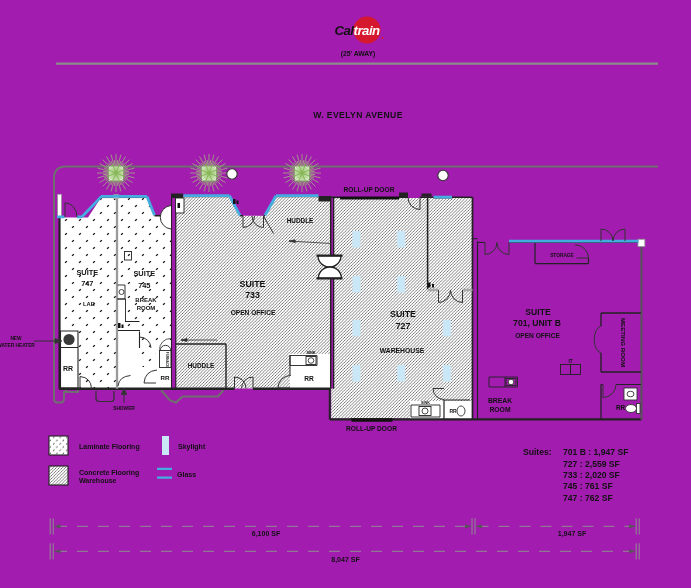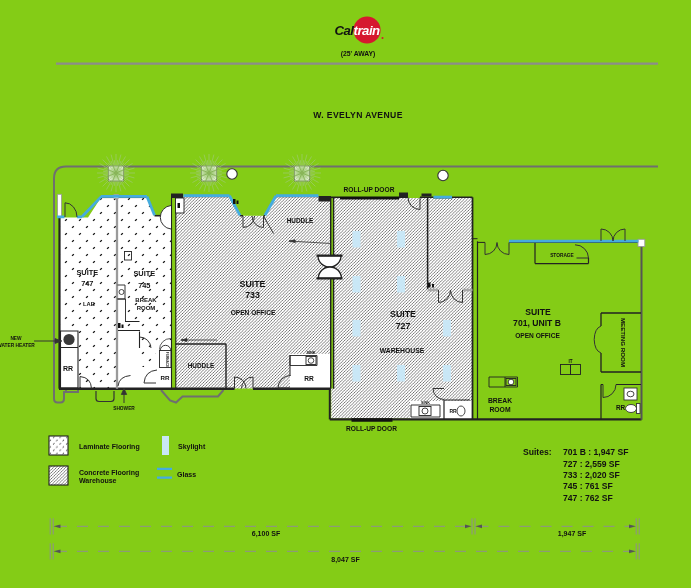--- a/index.html
+++ b/index.html
@@ -1,16 +1,16 @@
 <!DOCTYPE html>
 <html><head>
 <meta charset="utf-8">
 <style>
 html,body{margin:0;padding:0;background:#fff;}
-#wrap{position:relative;width:691px;height:588px;overflow:hidden;background:#84cc16;
+#wrap{position:relative;width:691px;height:588px;overflow:hidden;background:#a21caf;
 font-family:"Liberation Sans",sans-serif;}
 svg text{font-family:"Liberation Sans",sans-serif;font-weight:bold;fill:#111;}
 </style>
 </head>
 <body>
 <div id="wrap">
 <svg width="691" height="588" viewBox="0 0 691 588" xmlns="http://www.w3.org/2000/svg">
 <defs>
 <pattern id="dots" width="14" height="14" patternUnits="userSpaceOnUse">
   <rect width="14" height="14" fill="#fff"></rect>

